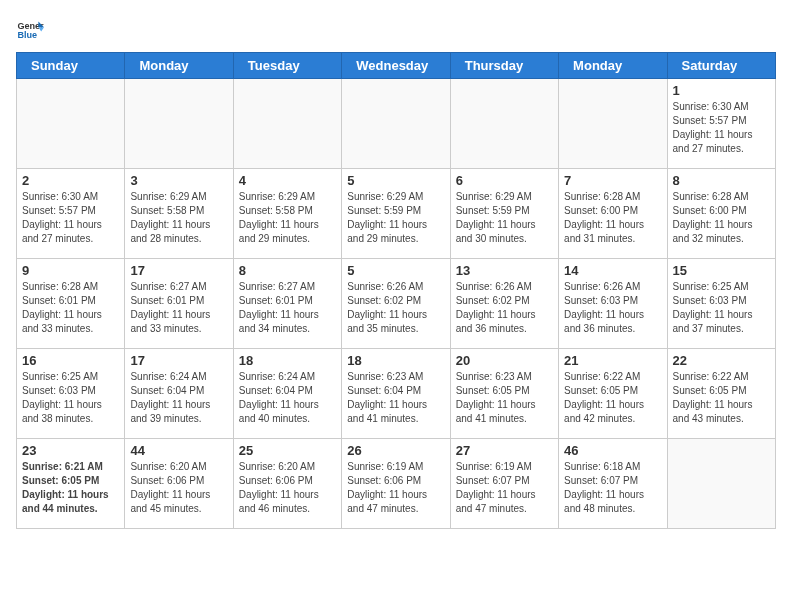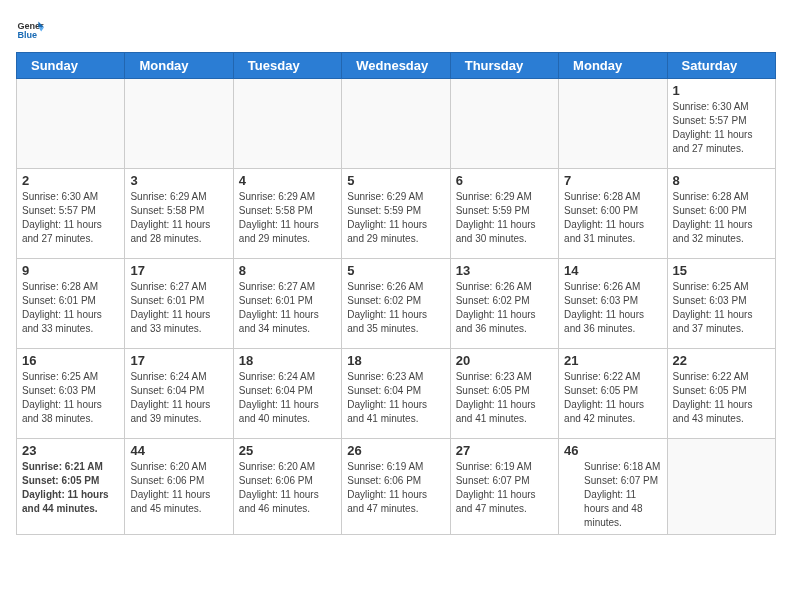--- a/index.html
+++ b/index.html
@@ -287,20 +287,20 @@
 Daylight: 11 hours and 47 minutes.</div>
         </td>
         <td>
           <span class="day-number">27</span>
           <div class="day-info" style="white-space: pre-line;">Sunrise: 6:19 AM
 Sunset: 6:07 PM
 Daylight: 11 hours and 47 minutes.</div>
         </td>
         <td>
           <span class="day-number">46</span>
-          <div class="day-info" style="white-space: pre-line; margin-left: 20px;">Sunrise: 6:18 AM
+          <div class="day-info" style="white-space: pre-line;">Sunrise: 6:18 AM
 Sunset: 6:07 PM
 Daylight: 11 hours and 48 minutes.</div>
         </td>
         <td class="empty-cell"></td>
       </tr>
     </tbody>
 </table>
 
 </body></html>

